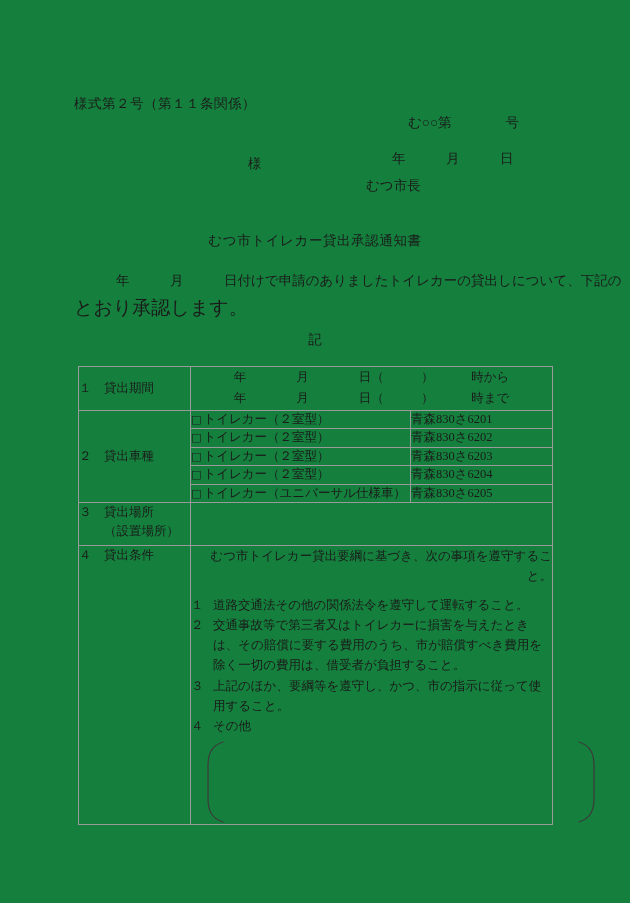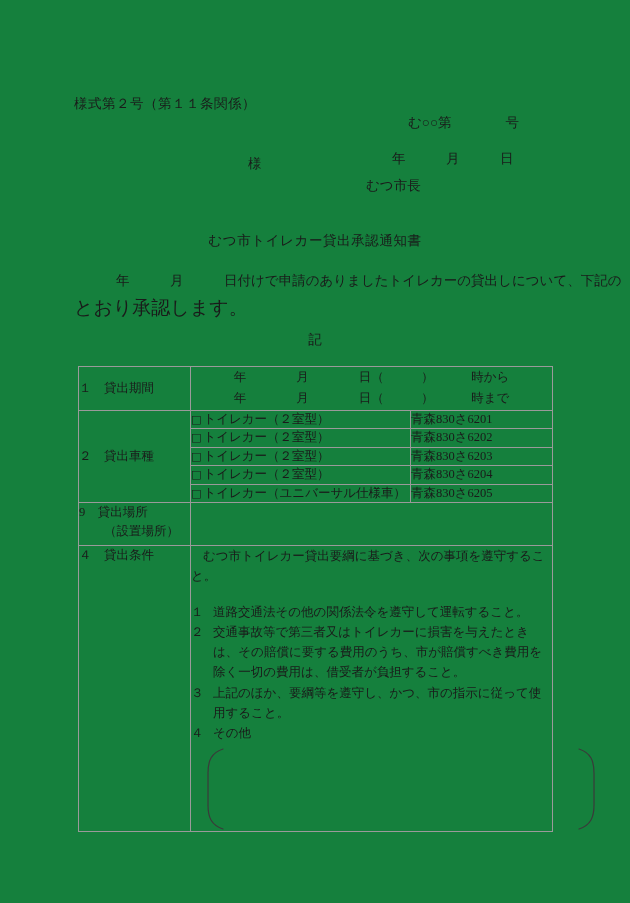--- a/index.html
+++ b/index.html
@@ -125,22 +125,23 @@
   }
 
   .place-cell { height: 42px; }
 
   .terms-cell {
     padding: 7px 12px 10px 12px;
     line-height: 1.62;
     font-size: 12.5px;
   }
   .terms-lead {
-    margin: 0 0 15px 0;
+    margin: 0 0 8px 0;
     text-indent: 12px;
+    text-align: right;
   }
   .term-item {
     display: flex;
     align-items: flex-start;
     margin: 0;
   }
   .term-num {
     width: 22px;
     flex: 0 0 22px;
   }
@@ -207,21 +208,21 @@
       <tr>
         <td class="vehicle-cell"><span class="checkbox-glyph">□</span><span>トイレカー（２室型）</span></td>
         <td class="plate-cell">青森830さ6204</td>
       </tr>
       <tr>
         <td class="vehicle-cell"><span class="checkbox-glyph">□</span><span>トイレカー（ユニバーサル仕様車）</span></td>
         <td class="plate-cell">青森830さ6205</td>
       </tr>
 
       <tr>
-        <td class="label-cell">9　貸出場所
+        <td class="label-cell">３　貸出場所
 　　（設置場所）</td>
         <td class="place-cell" colspan="2"></td>
       </tr>
 
       <tr>
         <td class="label-cell">４　貸出条件</td>
         <td class="terms-cell" colspan="2">
           <p class="terms-lead">むつ市トイレカー貸出要綱に基づき、次の事項を遵守すること。</p>
           <div class="term-item">
             <span class="term-num">１</span>

